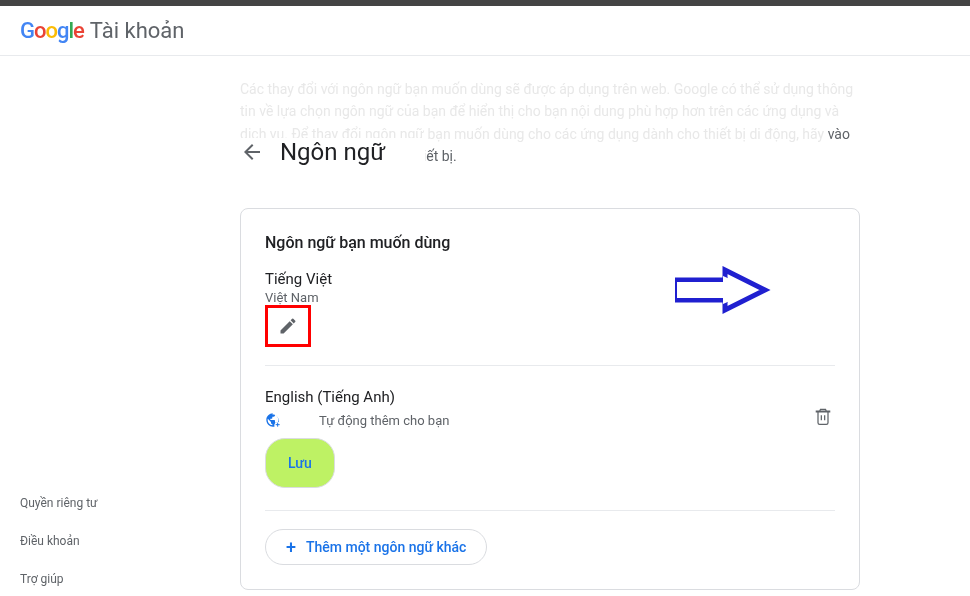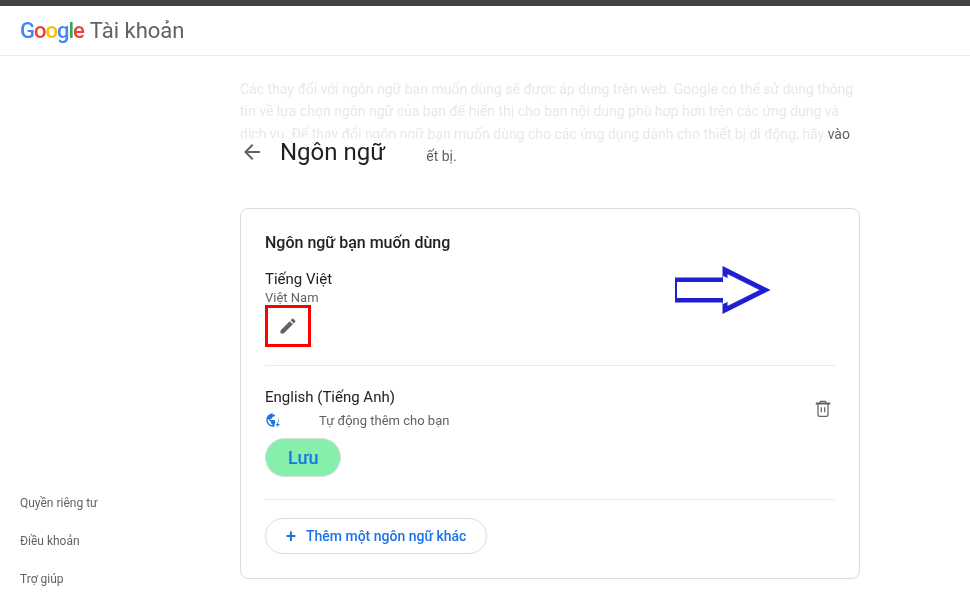--- a/index.html
+++ b/index.html
@@ -144,42 +144,42 @@
     top: -4px;
     width: 100px;
     height: 50px;
   }
   .other-section {
     margin-bottom: 14px;
   }
   .other-row {
     display: flex;
     justify-content: space-between;
-    align-items: center;
+    align-items: flex-end;
   }
   .auto-row {
     display: flex;
     align-items: center;
     margin-top: 4px;
     font-size: 13px;
     color: #5f6368;
     gap: 32px;
   }
   .globe-icon {
     color: #1a73e8;
     margin-right: 6px;
     display: flex;
   }
   .save-btn {
     margin-top: 10px;
     border: 1px solid #dadce0;
-    background: #86efac;
+    background: #bef264;
     color: #1a73e8;
-    font-size: 18px;
-    padding: 8px 22px;
+    font-size: 14px;
+    padding: 16px 22px;
     border-radius: 20px;
     cursor: pointer;
     font-family: inherit;
     font-weight: 500;
   }
   .divider {
     height: 1px;
     background: #e8eaed;
     margin: 22px 0 18px 0;
   }

